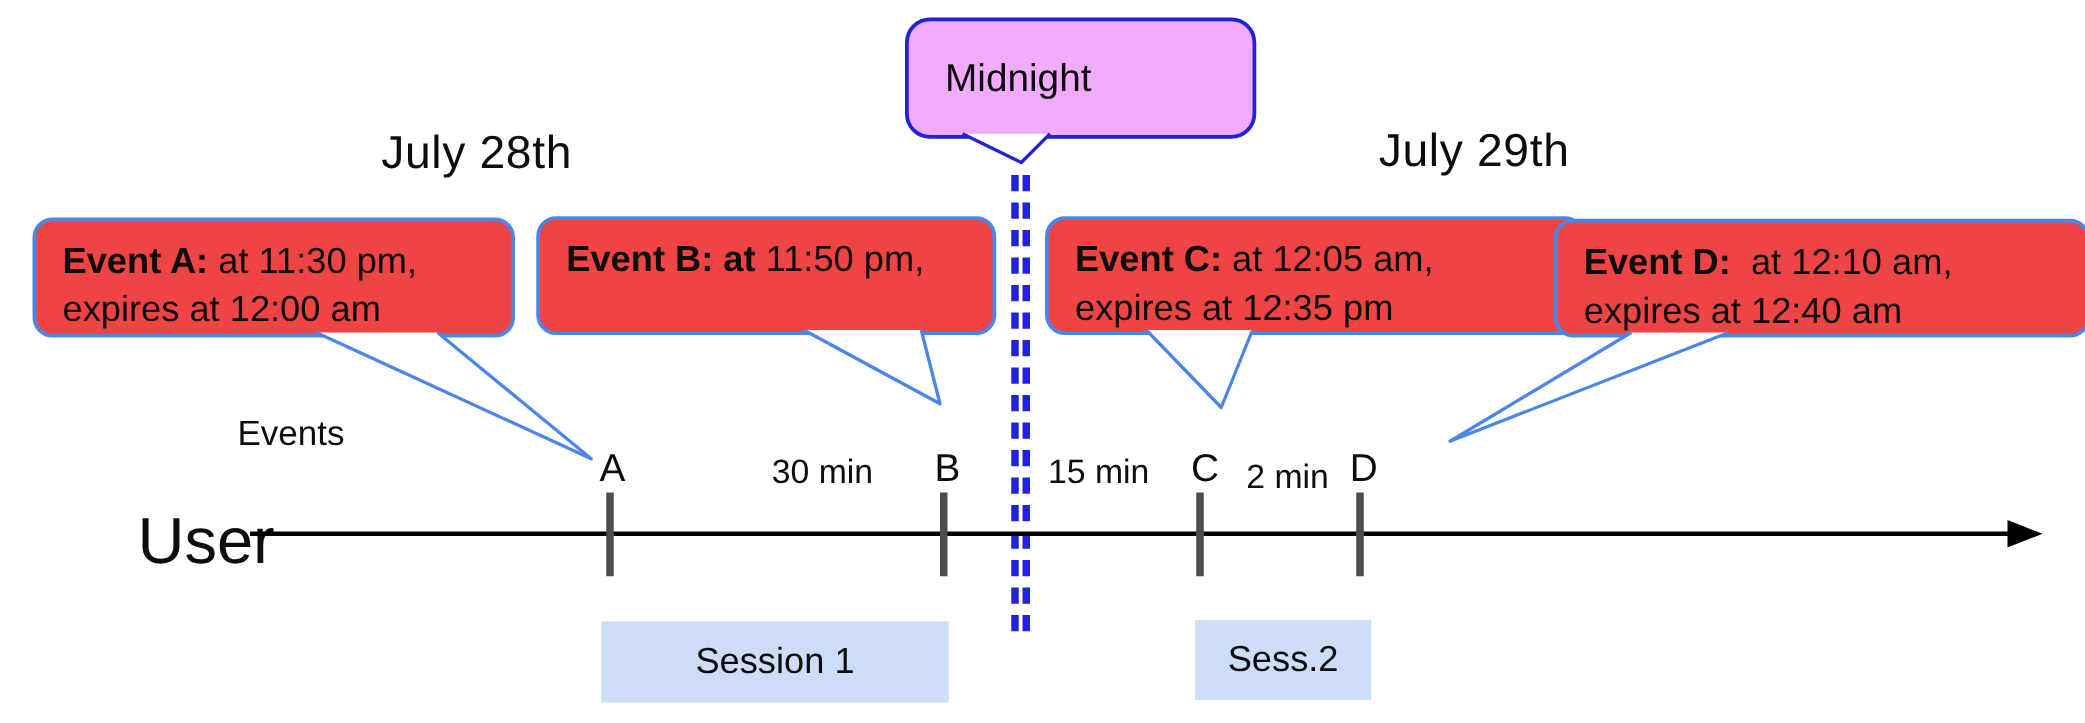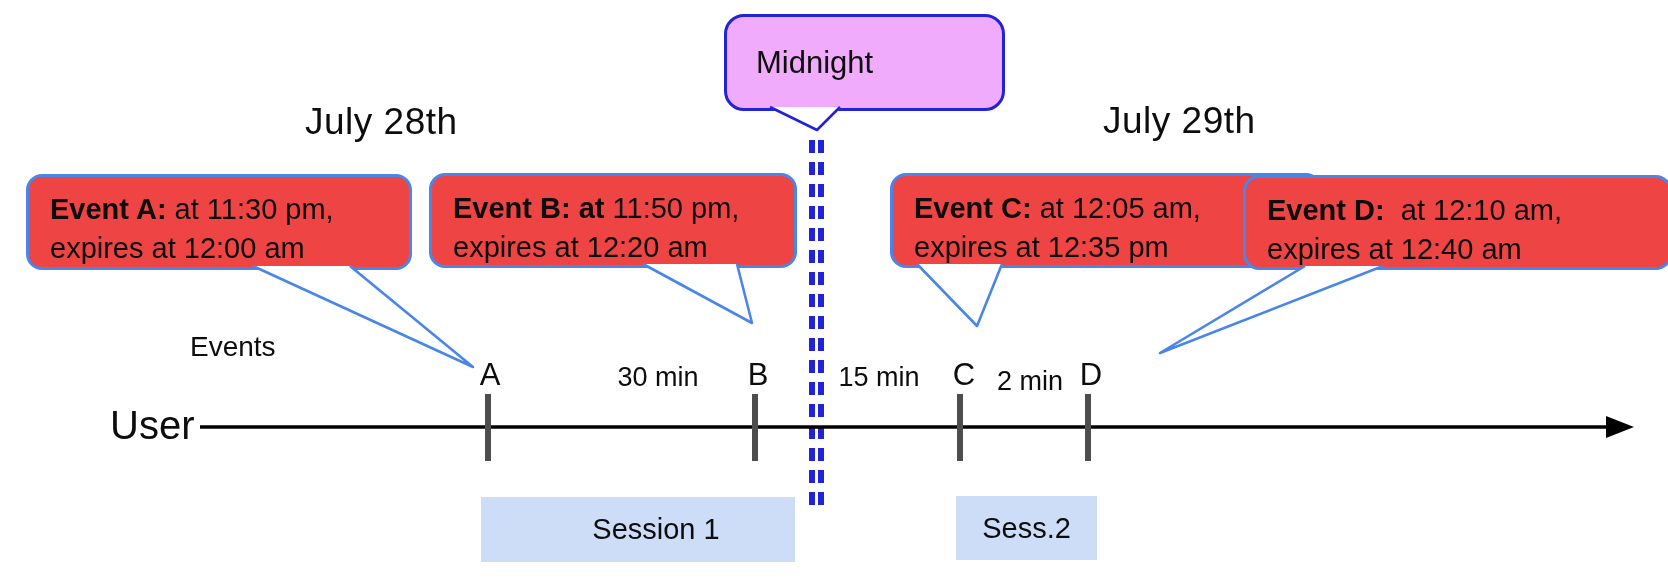--- a/index.html
+++ b/index.html
@@ -20,21 +20,21 @@
   }
   .bubble .b{font-weight:bold;}
   .midnight{
     position:absolute;left:724px;top:14px;width:281px;height:97px;
     background:#f0abfc;border:3px solid var(--midnight_blue);border-radius:20px;
     box-sizing:border-box;z-index:1;display:flex;align-items:center;
   }
   .midnight .txt{font-size:31px;padding-left:29px;}
   
   .events-label{left:190px;top:331px;font-size:28px;}
-  .user-label{left:110px;top:403px;font-size:40px;}
+  .user-label{left:110px;top:403px;font-size:52px;}
   .marker{font-size:31px;width:40px;text-align:center;top:357px;}
   .interval{font-size:27px;width:120px;text-align:center;top:362px;}
   
   .session{
     position:absolute;background:var(--session_fill);display:flex;
     align-items:center;justify-content:center;font-size:29px;z-index:1;
   }
   
   .overlay{position:absolute;left:0;top:0;z-index:2;pointer-events:none;}
   .tl-line{stroke:var(--timeline_black);stroke-width:3.5px;}
@@ -54,44 +54,44 @@
 
   <div class="midnight">
     <div class="txt">Midnight</div>
   </div>
 
   <div class="bubble" style="left:26px;top:174px;width:386px;height:96px;">
     <div class="txt"><span class="b">Event A:</span><span> at 11:30 pm,</span><br><span>expires at 12:00 am</span></div>
   </div>
 
   <div class="bubble" style="left:429px;top:173px;width:368px;height:95px;">
-    <div class="txt"><span class="b">Event B: at</span><span> 11:50 pm,</span><br><span>expires at 12:20 am</span></div>
+    <div class="txt"><span class="b">Event B: at</span><span> 11:50 pm,</span><br></div>
   </div>
 
-  <div class="bubble" style="left:890px;top:173px;width:432px;height:95px;">
+  <div class="bubble" style="left:836px;top:173px;width:432px;height:95px;">
     <div class="txt"><span class="b">Event C:</span><span> at 12:05 am,</span><br><span>expires at 12:35 pm</span></div>
   </div>
 
   <div class="bubble" style="left:1243px;top:175px;width:429px;height:95px;">
     <div class="txt"><span class="b">Event D:</span><span>  at 12:10 am,</span><br><span>expires at 12:40 am</span></div>
   </div>
 
   <div class="abs events-label">Events</div>
   <div class="abs user-label">User</div>
 
   <div class="abs marker" style="left:470px;">A</div>
   <div class="abs marker" style="left:738px;">B</div>
   <div class="abs marker" style="left:944px;">C</div>
   <div class="abs marker" style="left:1071px;">D</div>
 
   <div class="abs interval" style="left:598px;">30 min</div>
   <div class="abs interval" style="left:819px;">15 min</div>
   <div class="abs interval" style="left:970px;top:366px;">2 min</div>
 
-  <div class="session" style="left:481px;top:497px;width:278px;height:65px;padding-left:36px;">
+  <div class="session" style="left:481px;top:497px;width:278px;height:65px;">
     <span>Session 1</span>
   </div>
   <div class="session" style="left:956px;top:496px;width:141px;height:64px;">
     <span>Sess.2</span>
   </div>
 
   <svg class="overlay" width="1668" height="578" viewBox="0 0 1668 578">
 
     <line class="mid-dash" x1="812" y1="140" x2="812" y2="506"></line>
     <line class="mid-dash" x1="821" y1="140" x2="821" y2="506"></line>

